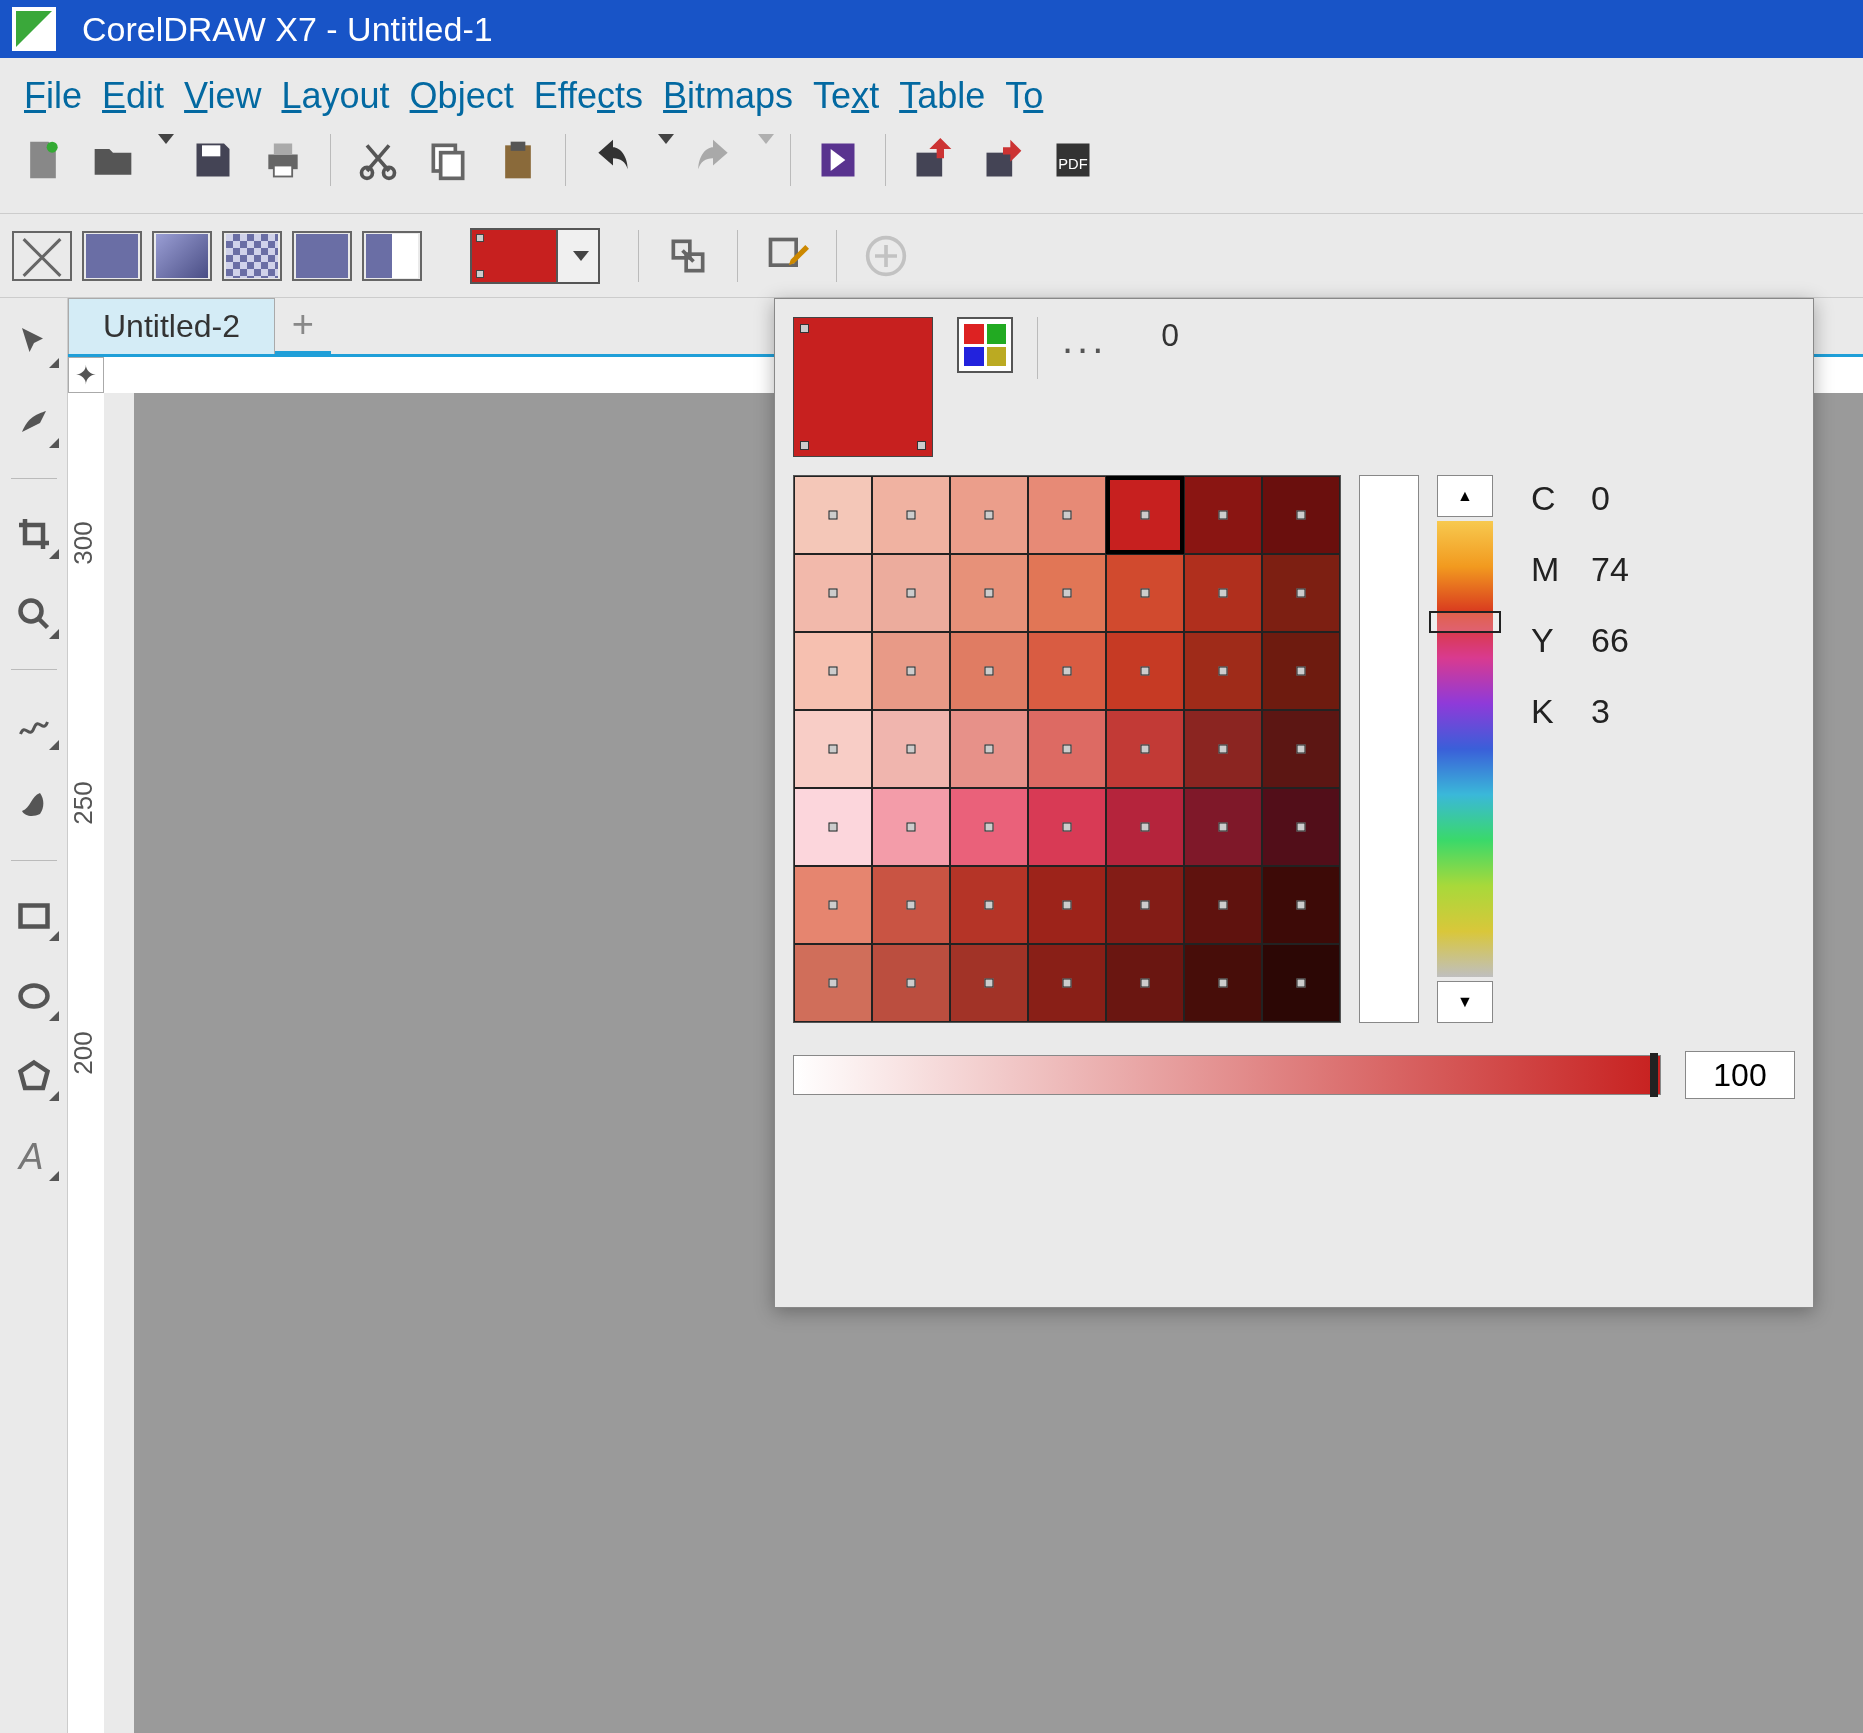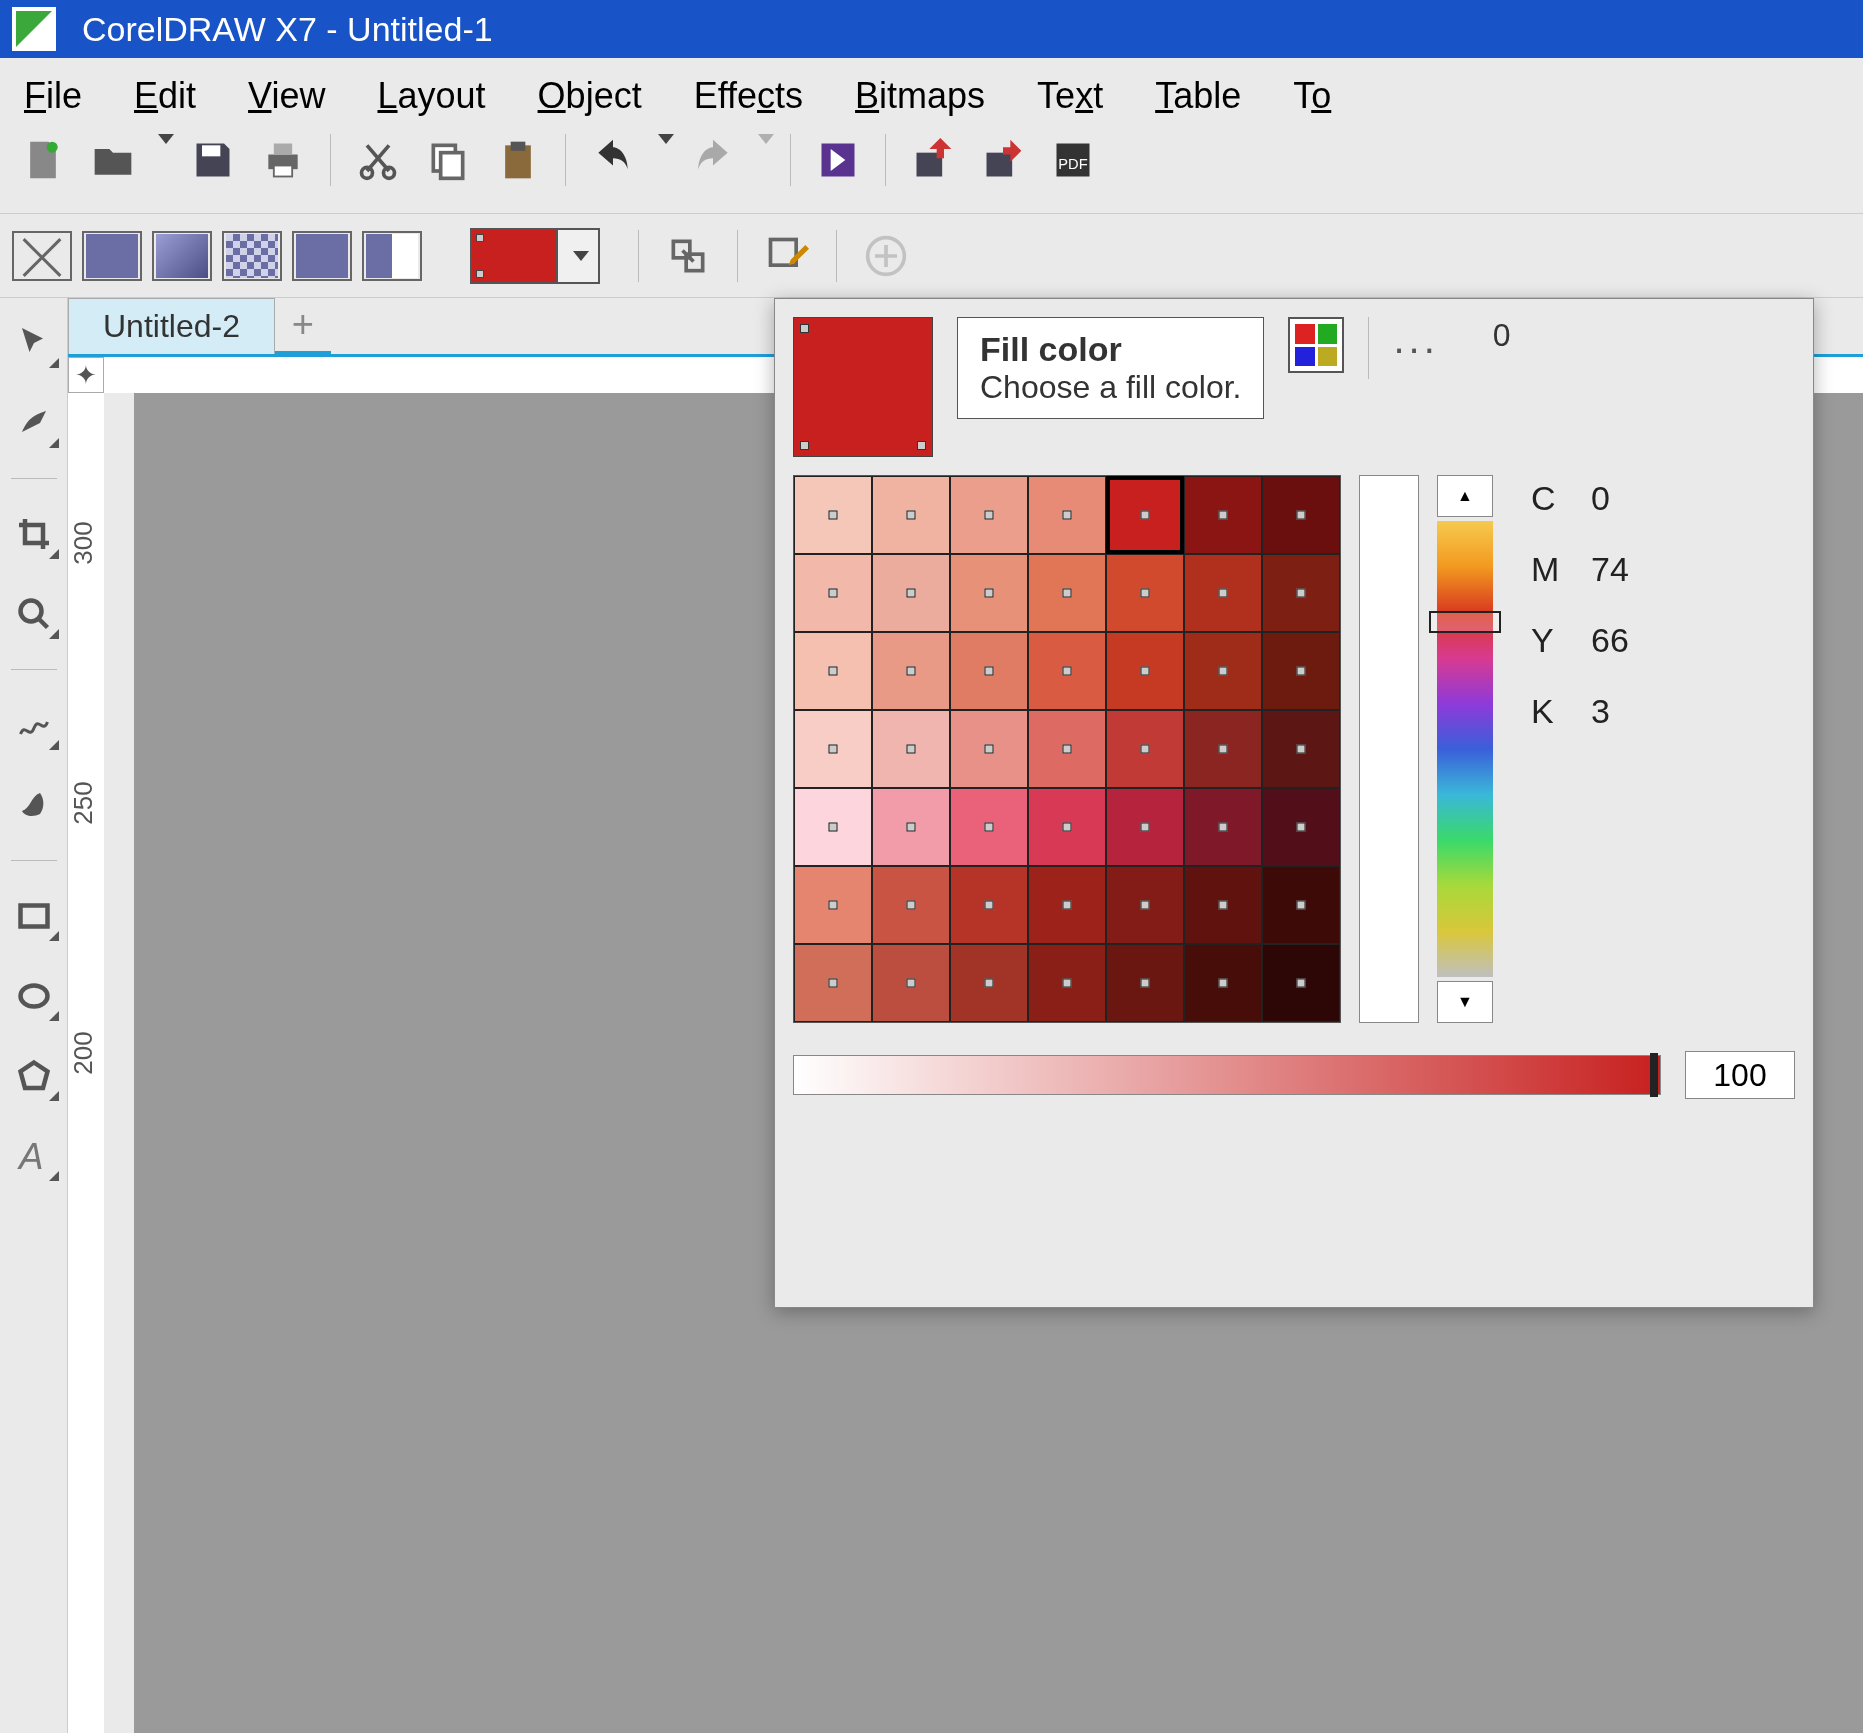--- a/index.html
+++ b/index.html
@@ -4,21 +4,21 @@
 <style>
   * { box-sizing: border-box; margin: 0; padding: 0; font-family: "Segoe UI", Arial, sans-serif; }
   body { background: #e8e8e8; width: 1863px; height: 1733px; overflow: hidden; }
 
   
   .titlebar { height: 58px; background: #1854c7; color: #fff; display: flex; align-items: center; padding: 0 12px; font-size: 34px; }
   .titlebar .logo { width: 44px; height: 44px; background: #fff; margin-right: 26px; position: relative; }
   .titlebar .logo::after { content:''; position:absolute; inset:4px; background:#3aa83a; clip-path: polygon(0 0, 100% 0, 0 100%); }
 
   
-  .menubar { height: 76px; background: #eaeaea; display: flex; align-items: center; gap: 52px; padding: 16px 24px; font-size: 36px; color: #000000; }
+  .menubar { height: 76px; background: #eaeaea; display: flex; align-items: center; gap: 20px; padding: 16px 24px; font-size: 36px; color: #0369a1; }
   .menubar span { cursor: default; }
   .menubar u { text-decoration: underline; }
 
   
   .toolbar1 { height: 80px; background: #eaeaea; border-bottom: 1px solid #ccc; display: flex; align-items: flex-start; gap: 8px; padding: 0 12px; }
   .tbtn { width: 62px; height: 52px; display:flex; align-items:center; justify-content:center; color:#555; position:relative; }
   .tsep { width:1px; height:52px; background:#bbb; margin:0 8px; }
   .drop-tri { width:0; height:0; border-left:8px solid transparent; border-right:8px solid transparent; border-top:10px solid #444; margin-left:6px; }
   svg { display:block; }
 
@@ -354,24 +354,20 @@
   </div>
 </div>
 
 <div class="popup">
   <div class="popup-top">
     <div class="big-swatch">
         <i></i>
         <i></i>
         <i></i>
       </div>
-    <div class="tooltip">
-      <b>Fill color</b>
-      <span>Choose a fill color.</span>
-    </div>
     <div class="quick-pal">
         <span></span>
         <span></span>
         <span></span>
         <span></span>
       </div>
     <div class="tsep-v"></div>
     <div class="more">...</div>
     <span class="top-right-num">0</span>
   </div>

